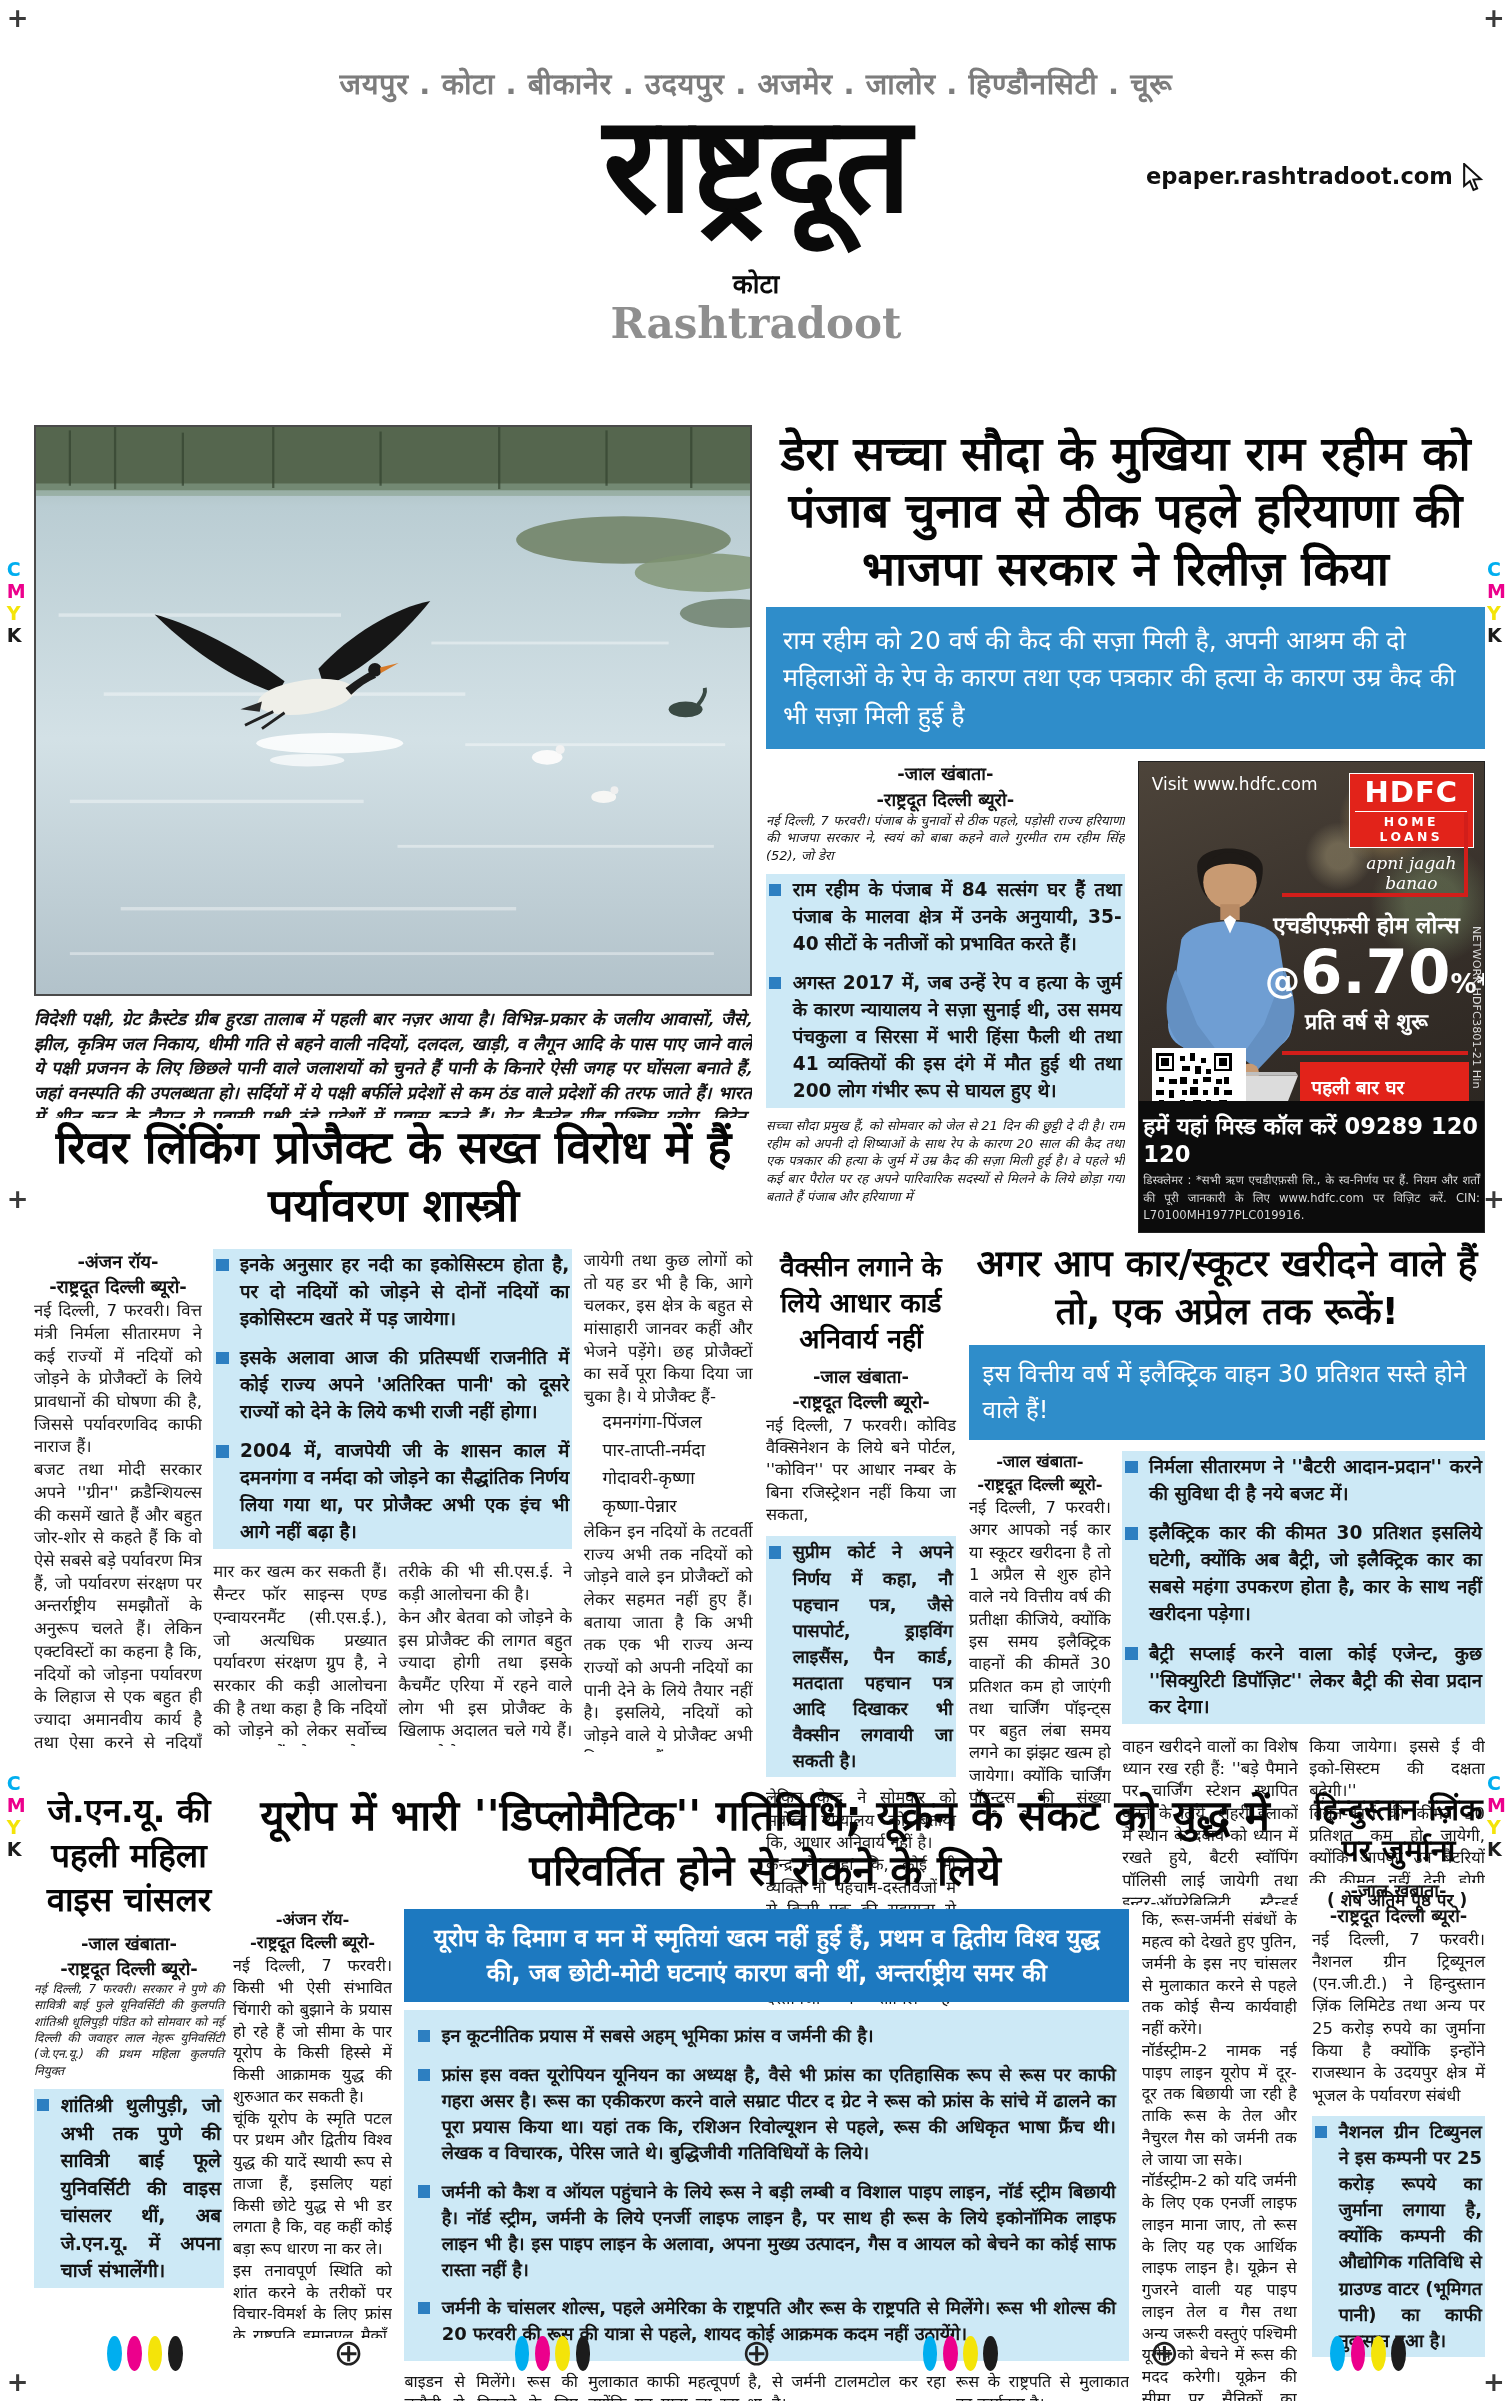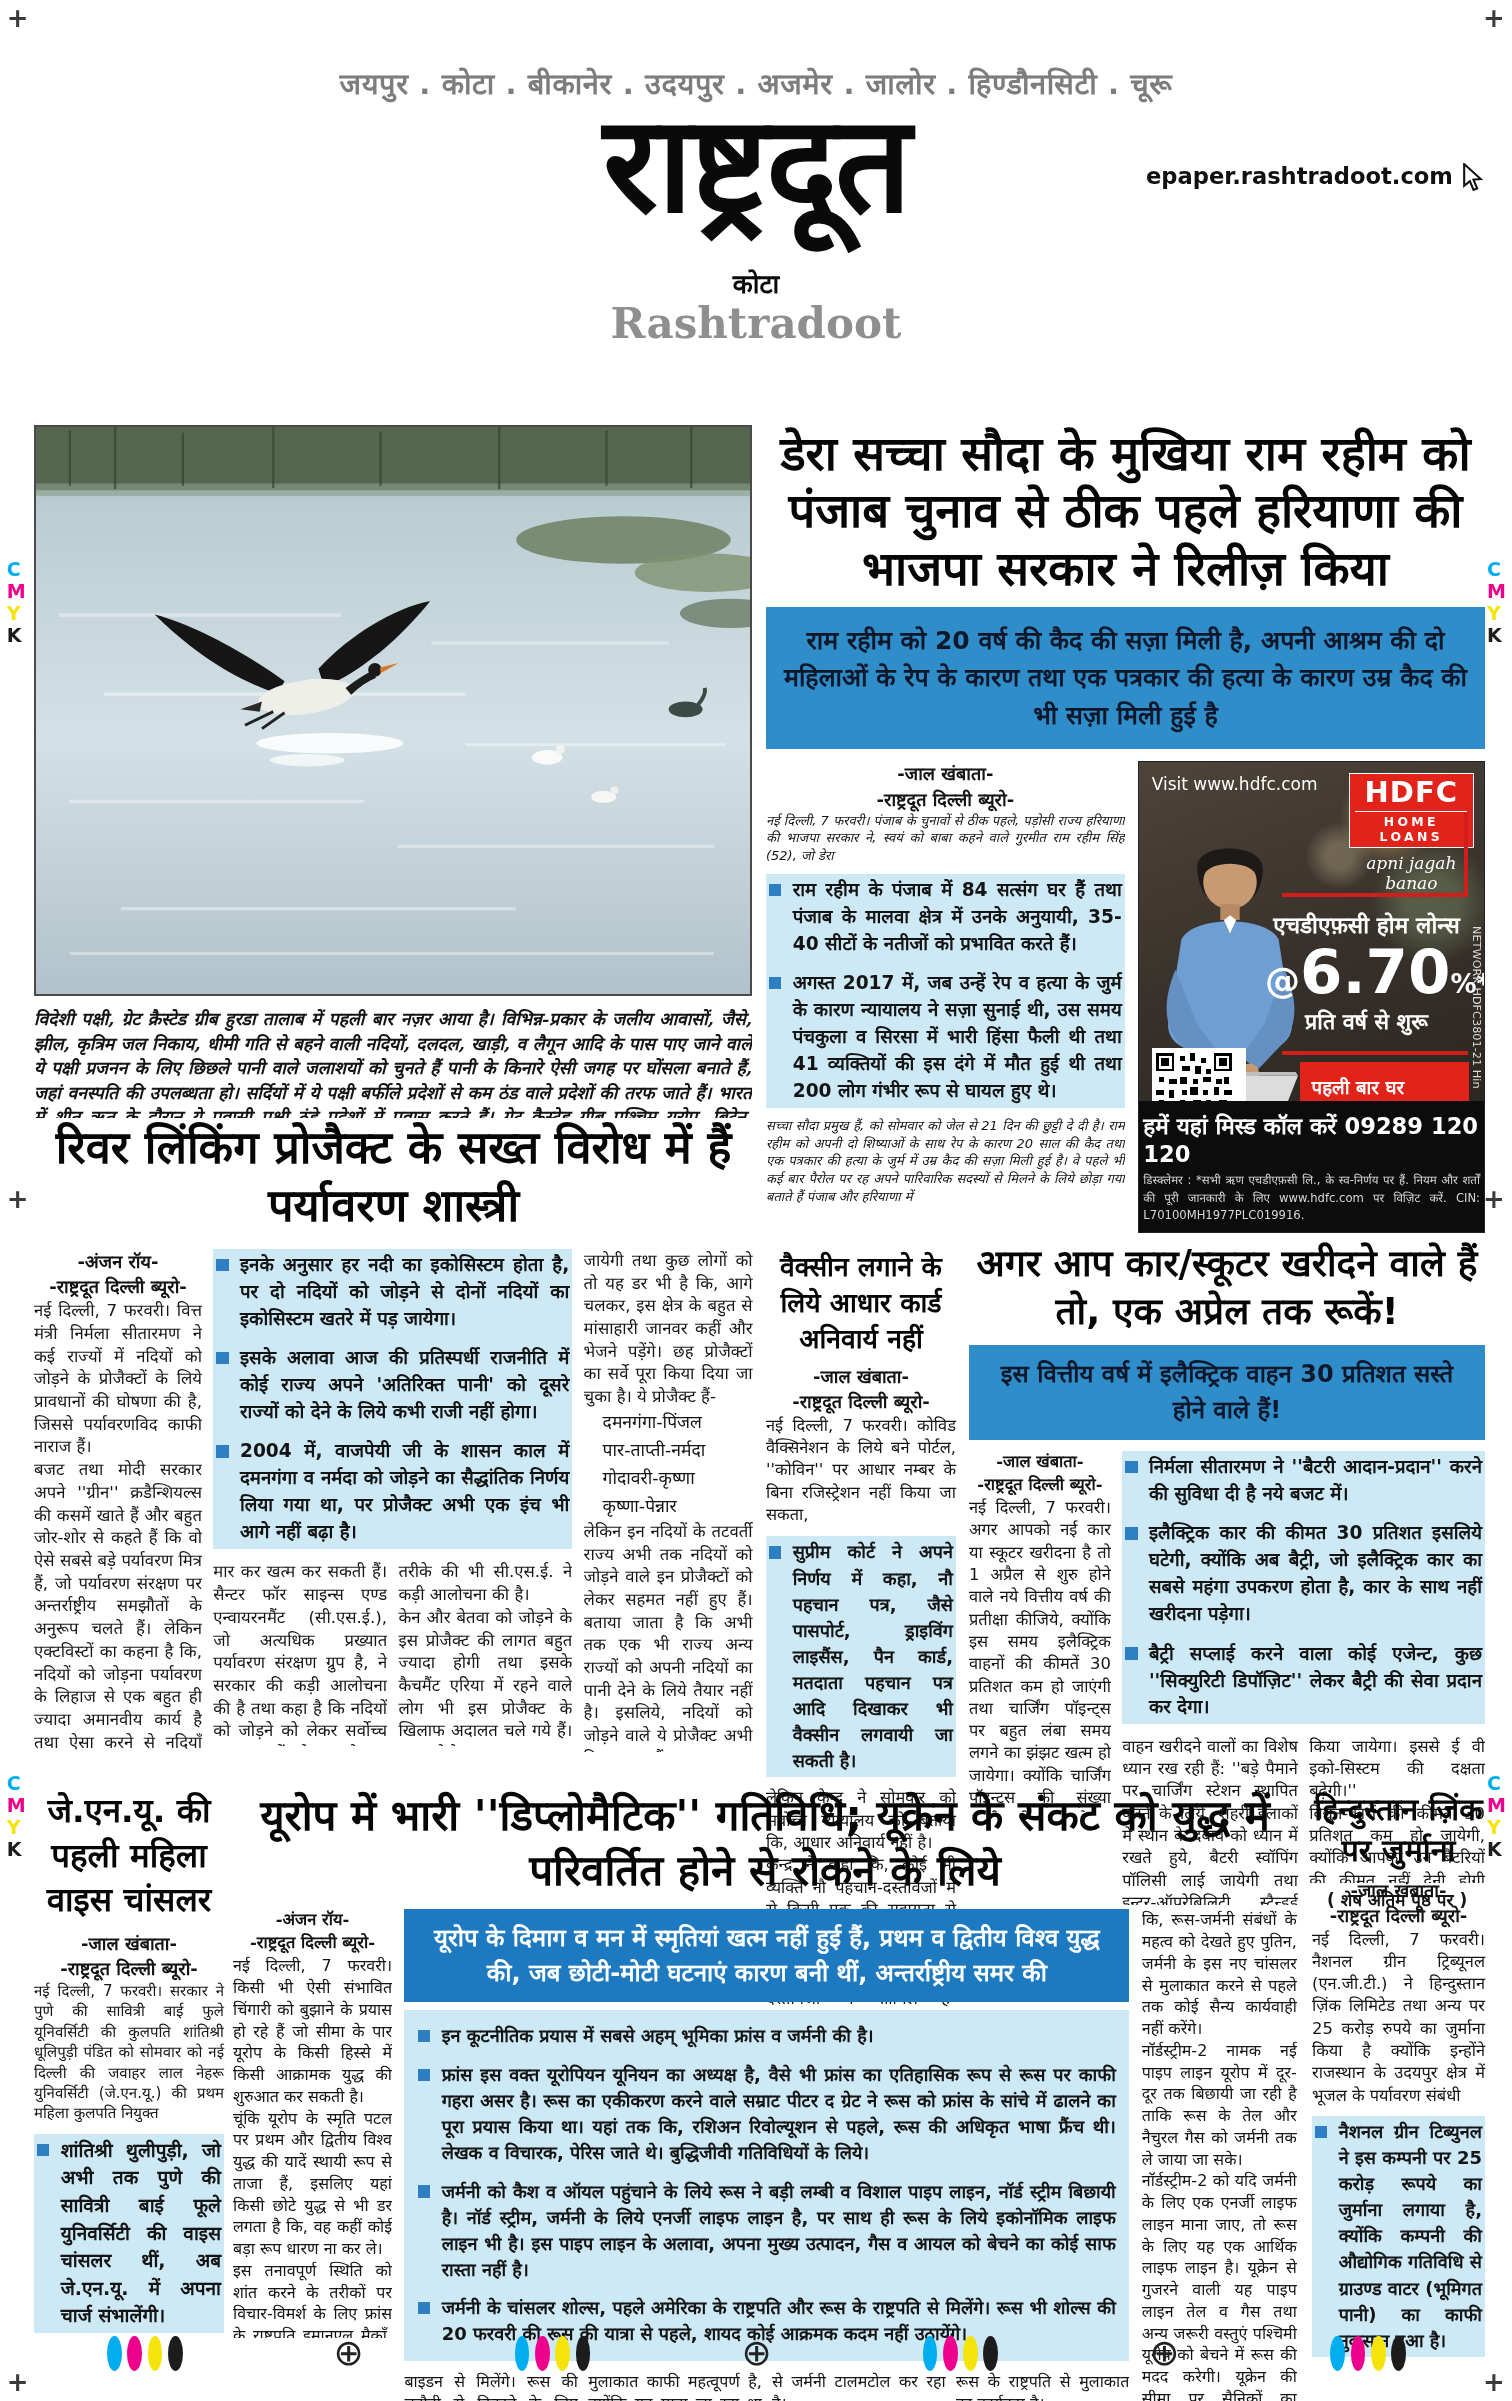--- a/index.html
+++ b/index.html
@@ -28,21 +28,21 @@
   
   .headline{font-weight:900;color:#060606;text-align:center;}
   .byline{font-size:18px;font-weight:bold;text-align:center;line-height:1.4;}
   .body-text{font-size:17px;line-height:1.36;text-align:justify;white-space:pre-line;}
   .jump{font-size:17px;font-weight:bold;text-align:center;margin-top:5.6px;}
   .bluebox{background:#cde9f6;padding:3px;box-sizing:border-box;}
   .bullet{display:flex;gap:11.3px;margin-bottom:12.4px;}
   .bullet:last-child{margin-bottom:0;}
   .bsq{flex:0 0 12.4px;width:12.4px;height:12.4px;background:#2d7fc1;margin-top:6.8px;}
   .btext{font-size:18.6px;font-weight:bold;line-height:1.45;text-align:justify;}
-  .subheadbox{background:#2f8dca;color:#0f172a;font-weight:bold;text-align:center;}
+  .subheadbox{background:#2f8dca;color:#ffffff;font-weight:normal;}
   
   .photo-block{left:34px;top:425px;width:718px;height:571px;border:2.3px solid #4a4a4a;box-sizing:border-box;background:#cfdfe4;}
   .photo-block svg{width:100%;height:100%;display:block;}
   .photo-caption{left:34px;top:1007px;width:718px;font-family:"DejaVu Serif","Liberation Serif",serif;
                  font-style:italic;font-weight:bold;font-size:17.5px;line-height:1.4;text-align:justify;}
   
   .lead{left:766px;top:425px;width:719px;}
   .lead .headline{font-size:47px;line-height:1.22;}
   .lead .subheadbox{margin-top:10.2px;padding:14.7px 17px;font-size:25px;line-height:1.5;}
   .lead-row{display:flex;gap:13.6px;margin-top:12.4px;}
@@ -101,21 +101,21 @@
   .ev-c1{width:142px;}
   .ev-c1 .byline{font-size:16.4px;}
   .ev-main{width:363px;}
   .ev-sub{display:flex;gap:11.3px;margin-top:11.3px;}
   .ev-sub > div{flex:1;}
   .ev .body-text{font-size:16.4px;}
   
   .jnu{left:34px;top:1789px;width:190px;}
   .jnu .headline{font-size:33px;line-height:1.35;}
   .jnu .bluebox{margin:10.2px 0;}
-  .jnu .body-text{font-size:15px;}
+  .jnu .body-text{font-size:12px;font-style:italic;}
   .europe{left:233px;top:1789px;width:1064px;}
   .europe .headline{font-size:42px;line-height:1.3;}
   .eu-row{display:flex;gap:12.4px;margin-top:11.3px;}
   .eu-left{width:159px;}
   .eu-left .byline{font-size:16.4px;}
   .eu-center{width:725px;}
   .eu-right{width:155px;}
   .eu-dark{background:#1d79c0;color:#fff;font-size:24px;font-weight:bold;text-align:center;line-height:1.45;padding:11.3px 14.7px;}
   .eu-light{background:#cde9f6;padding:13.6px;margin-top:8px;}
   .eu-light .btext{font-size:18px;}

